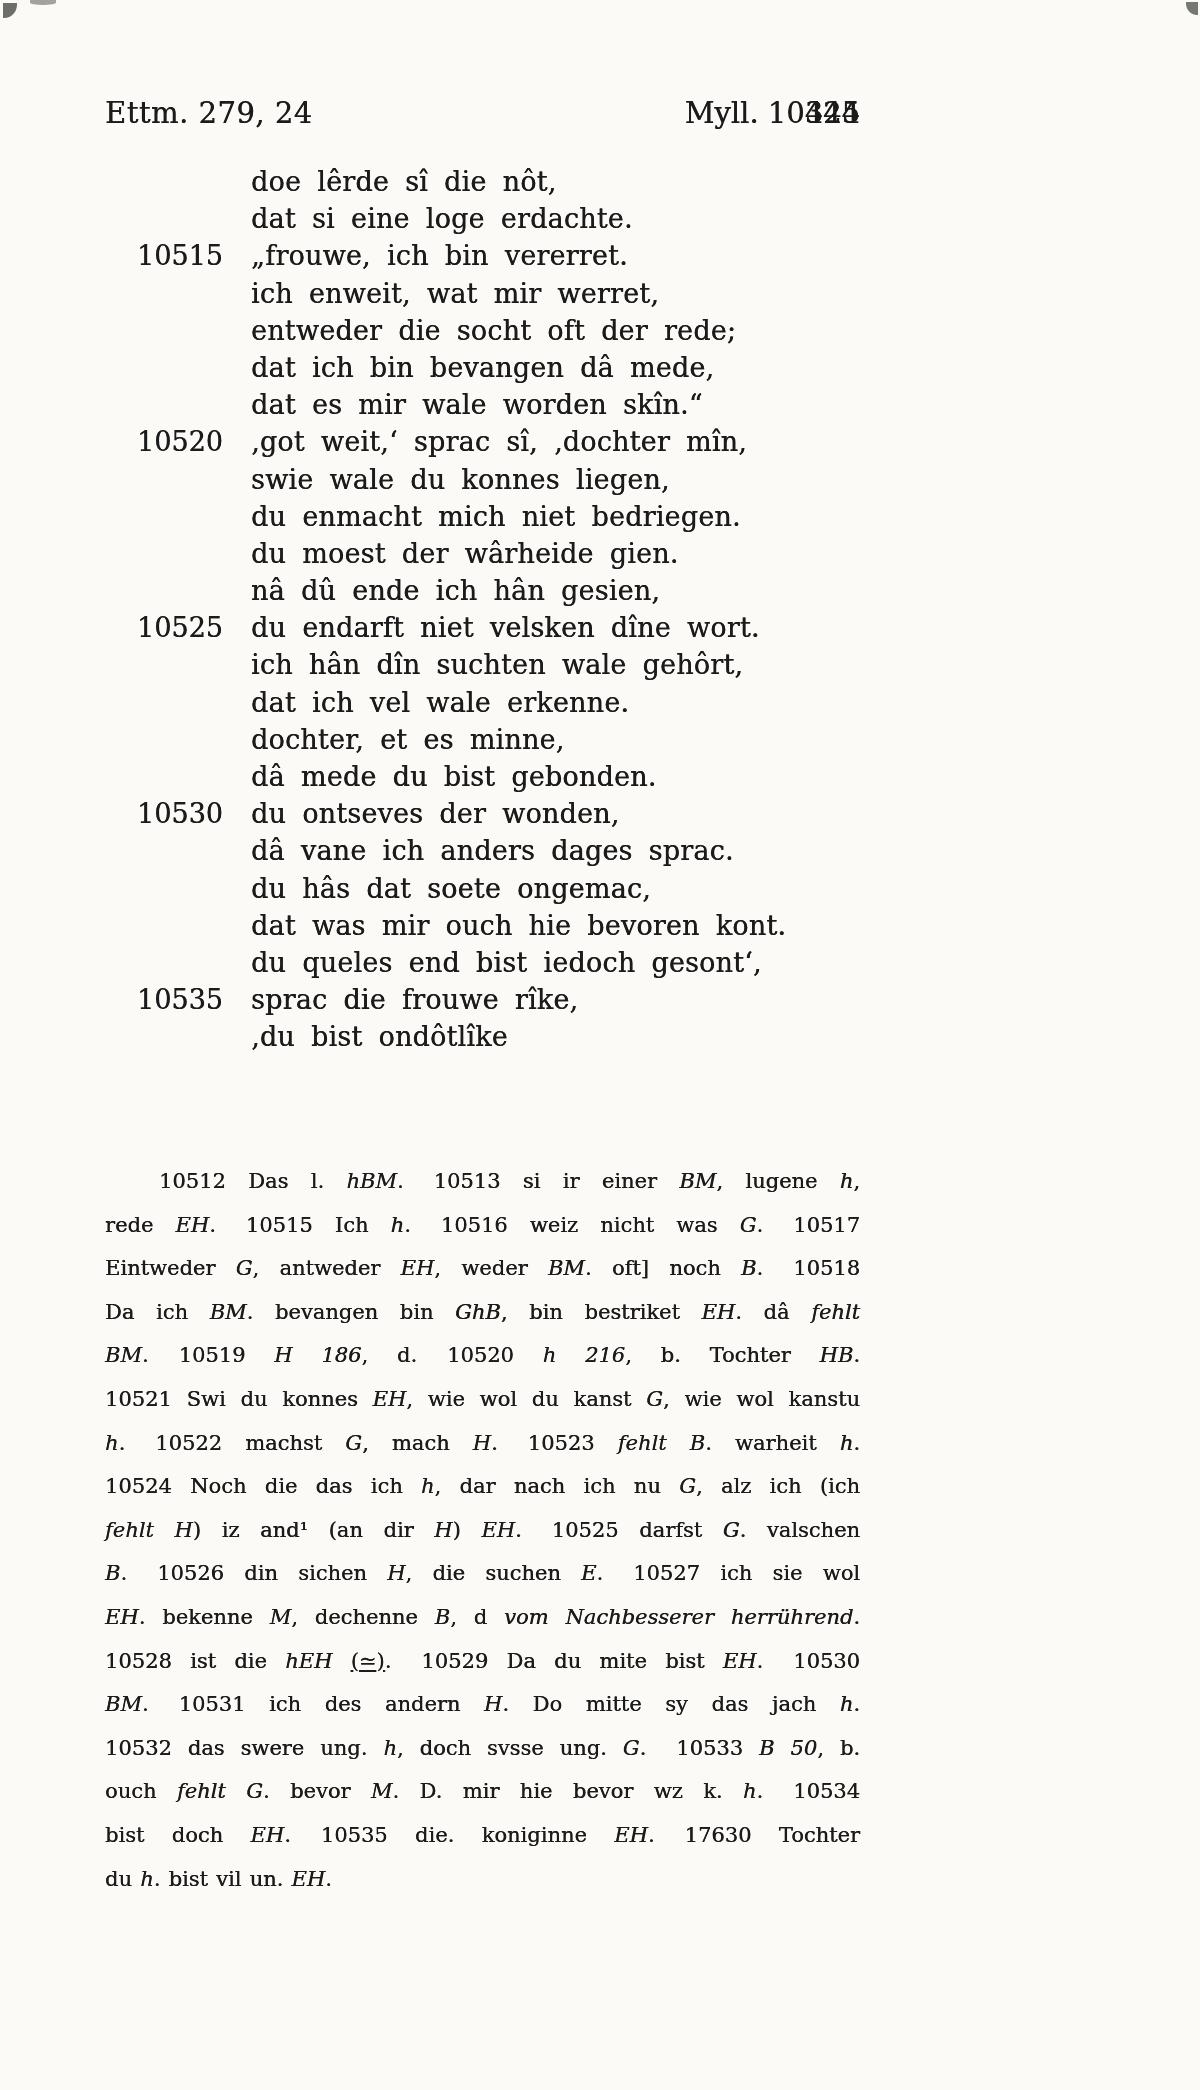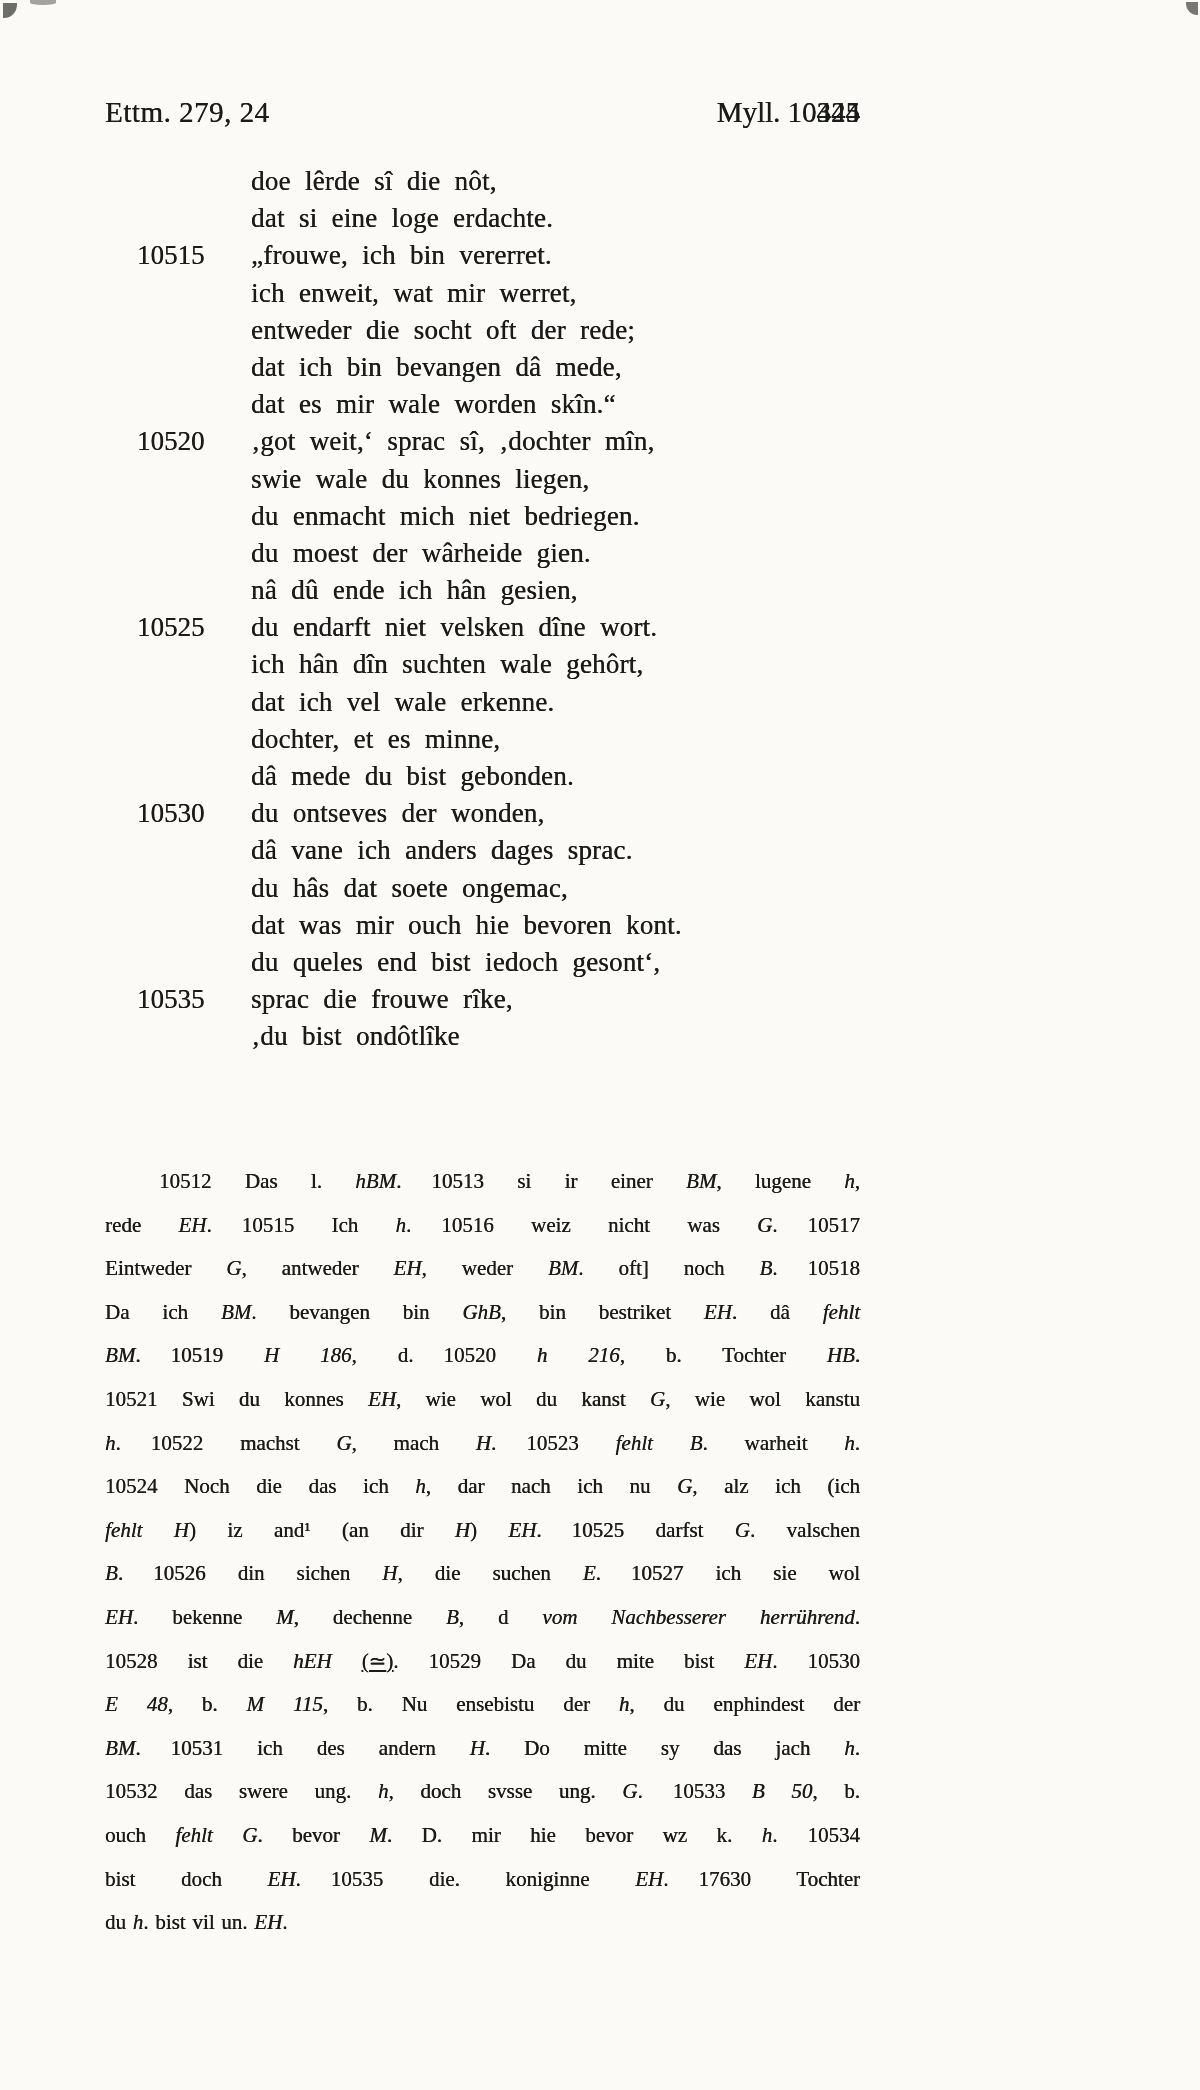--- a/index.html
+++ b/index.html
@@ -6,21 +6,21 @@
   body {
     width: 1200px;
     height: 2090px;
     background: #fbfaf6;
     position: relative;
     font-family: "DejaVu Serif", "Liberation Serif", serif;
     color: #1b1b1b;
     overflow: hidden;
   }
   .page { position: absolute; inset: 0; }
-  .ink { text-shadow: 0.35px 0 0 currentColor; font-family: Liberation Serif, serif; }
+  .ink { text-shadow: 0.35px 0 0 currentColor; }
 
   .header { position: absolute; top: 96px; left: 105px; width: 755px; height: 40px; font-size: 29px; }
   .h-left  { position: absolute; left: 0; top: 0; letter-spacing: 0.5px; white-space: nowrap; }
   .h-center{ position: absolute; left: 0; top: 0; width: 100%; text-align: right; }
   .h-right { position: absolute; right: 0; top: 0; white-space: nowrap; }
 
   .verse { position: absolute; top: 166px; left: 105px; width: 760px; font-size: 27px; }
   .vrow  { height: 37.2px; display: flex; align-items: baseline; }
   .vnum  { display: inline-block; margin-left: 32px; width: 114px; flex: 0 0 auto; }
   .vtext { word-spacing: 0.27em; white-space: nowrap; letter-spacing: 0.2px; }
@@ -158,21 +158,20 @@
       <div class="aline"><span>Eintweder </span><span class="it">G</span><span>, antweder </span><span class="it">EH</span><span>, weder </span><span class="it">BM</span><span>. oft] noch </span><span class="it">B</span><span>.</span><span class="gap"></span><span>10518</span></div>
       <div class="aline"><span>Da ich </span><span class="it">BM</span><span>. bevangen bin </span><span class="it">GhB</span><span>, bin bestriket </span><span class="it">EH</span><span>. dâ </span><span class="it">fehlt</span></div>
       <div class="aline"><span class="it">BM</span><span>.</span><span class="gap"></span><span>10519 </span><span class="it">H 186</span><span>, d.</span><span class="gap"></span><span>10520 </span><span class="it">h 216</span><span>, b. Tochter </span><span class="it">HB</span><span>.</span></div>
       <div class="aline"><span>10521 Swi du konnes </span><span class="it">EH</span><span>, wie wol du kanst </span><span class="it">G</span><span>, wie wol kanstu</span></div>
       <div class="aline"><span class="it">h</span><span>.</span><span class="gap"></span><span>10522 machst </span><span class="it">G</span><span>, mach </span><span class="it">H</span><span>.</span><span class="gap"></span><span>10523 </span><span class="it">fehlt</span><span> </span><span class="it">B</span><span>. warheit </span><span class="it">h</span><span>.</span></div>
       <div class="aline"><span>10524 Noch die das ich </span><span class="it">h</span><span>, dar nach ich nu </span><span class="it">G</span><span>, alz ich (ich</span></div>
       <div class="aline"><span class="it">fehlt</span><span> </span><span class="it">H</span><span>) iz and¹ (an dir </span><span class="it">H</span><span>) </span><span class="it">EH</span><span>.</span><span class="gap"></span><span>10525 darfst </span><span class="it">G</span><span>. valschen</span></div>
       <div class="aline"><span class="it">B</span><span>.</span><span class="gap"></span><span>10526 din sichen </span><span class="it">H</span><span>, die suchen </span><span class="it">E</span><span>.</span><span class="gap"></span><span>10527 ich sie wol</span></div>
       <div class="aline"><span class="it">EH</span><span>. bekenne </span><span class="it">M</span><span>, dechenne </span><span class="it">B</span><span>, d </span><span class="it">vom Nachbesserer herrührend</span><span>.</span></div>
       <div class="aline"><span>10528 ist die </span><span class="it">hEH</span><span> </span><span class="ul">(≃)</span><span>.</span><span class="gap"></span><span>10529 Da du mite bist </span><span class="it">EH</span><span>.</span><span class="gap"></span><span>10530</span></div>
-      <div class="aline"><span class="it">E 48</span><span>, b. </span><span class="it">M 115</span><span>, b. Nu ensebistu der </span><span class="it">h</span><span>, du enphindest der</span></div>
       <div class="aline"><span class="it">BM</span><span>.</span><span class="gap"></span><span>10531 ich des andern </span><span class="it">H</span><span>. Do mitte sy das jach </span><span class="it">h</span><span>.</span></div>
       <div class="aline"><span>10532 das swere ung. </span><span class="it">h</span><span>, doch svsse ung. </span><span class="it">G</span><span>.</span><span class="gap"></span><span>10533 </span><span class="it">B 50</span><span>, b.</span></div>
       <div class="aline"><span>ouch </span><span class="it">fehlt</span><span> </span><span class="it">G</span><span>. bevor </span><span class="it">M</span><span>. D. mir hie bevor wz k. </span><span class="it">h</span><span>.</span><span class="gap"></span><span>10534</span></div>
       <div class="aline"><span>bist doch </span><span class="it">EH</span><span>.</span><span class="gap"></span><span>10535 die. koniginne </span><span class="it">EH</span><span>.</span><span class="gap"></span><span>17630 Tochter</span></div>
       <div class="aline last"><span>du </span><span class="it">h</span><span>. bist vil un. </span><span class="it">EH</span><span>.</span></div>
     </div>
 
 </div>
 
 </body></html>

